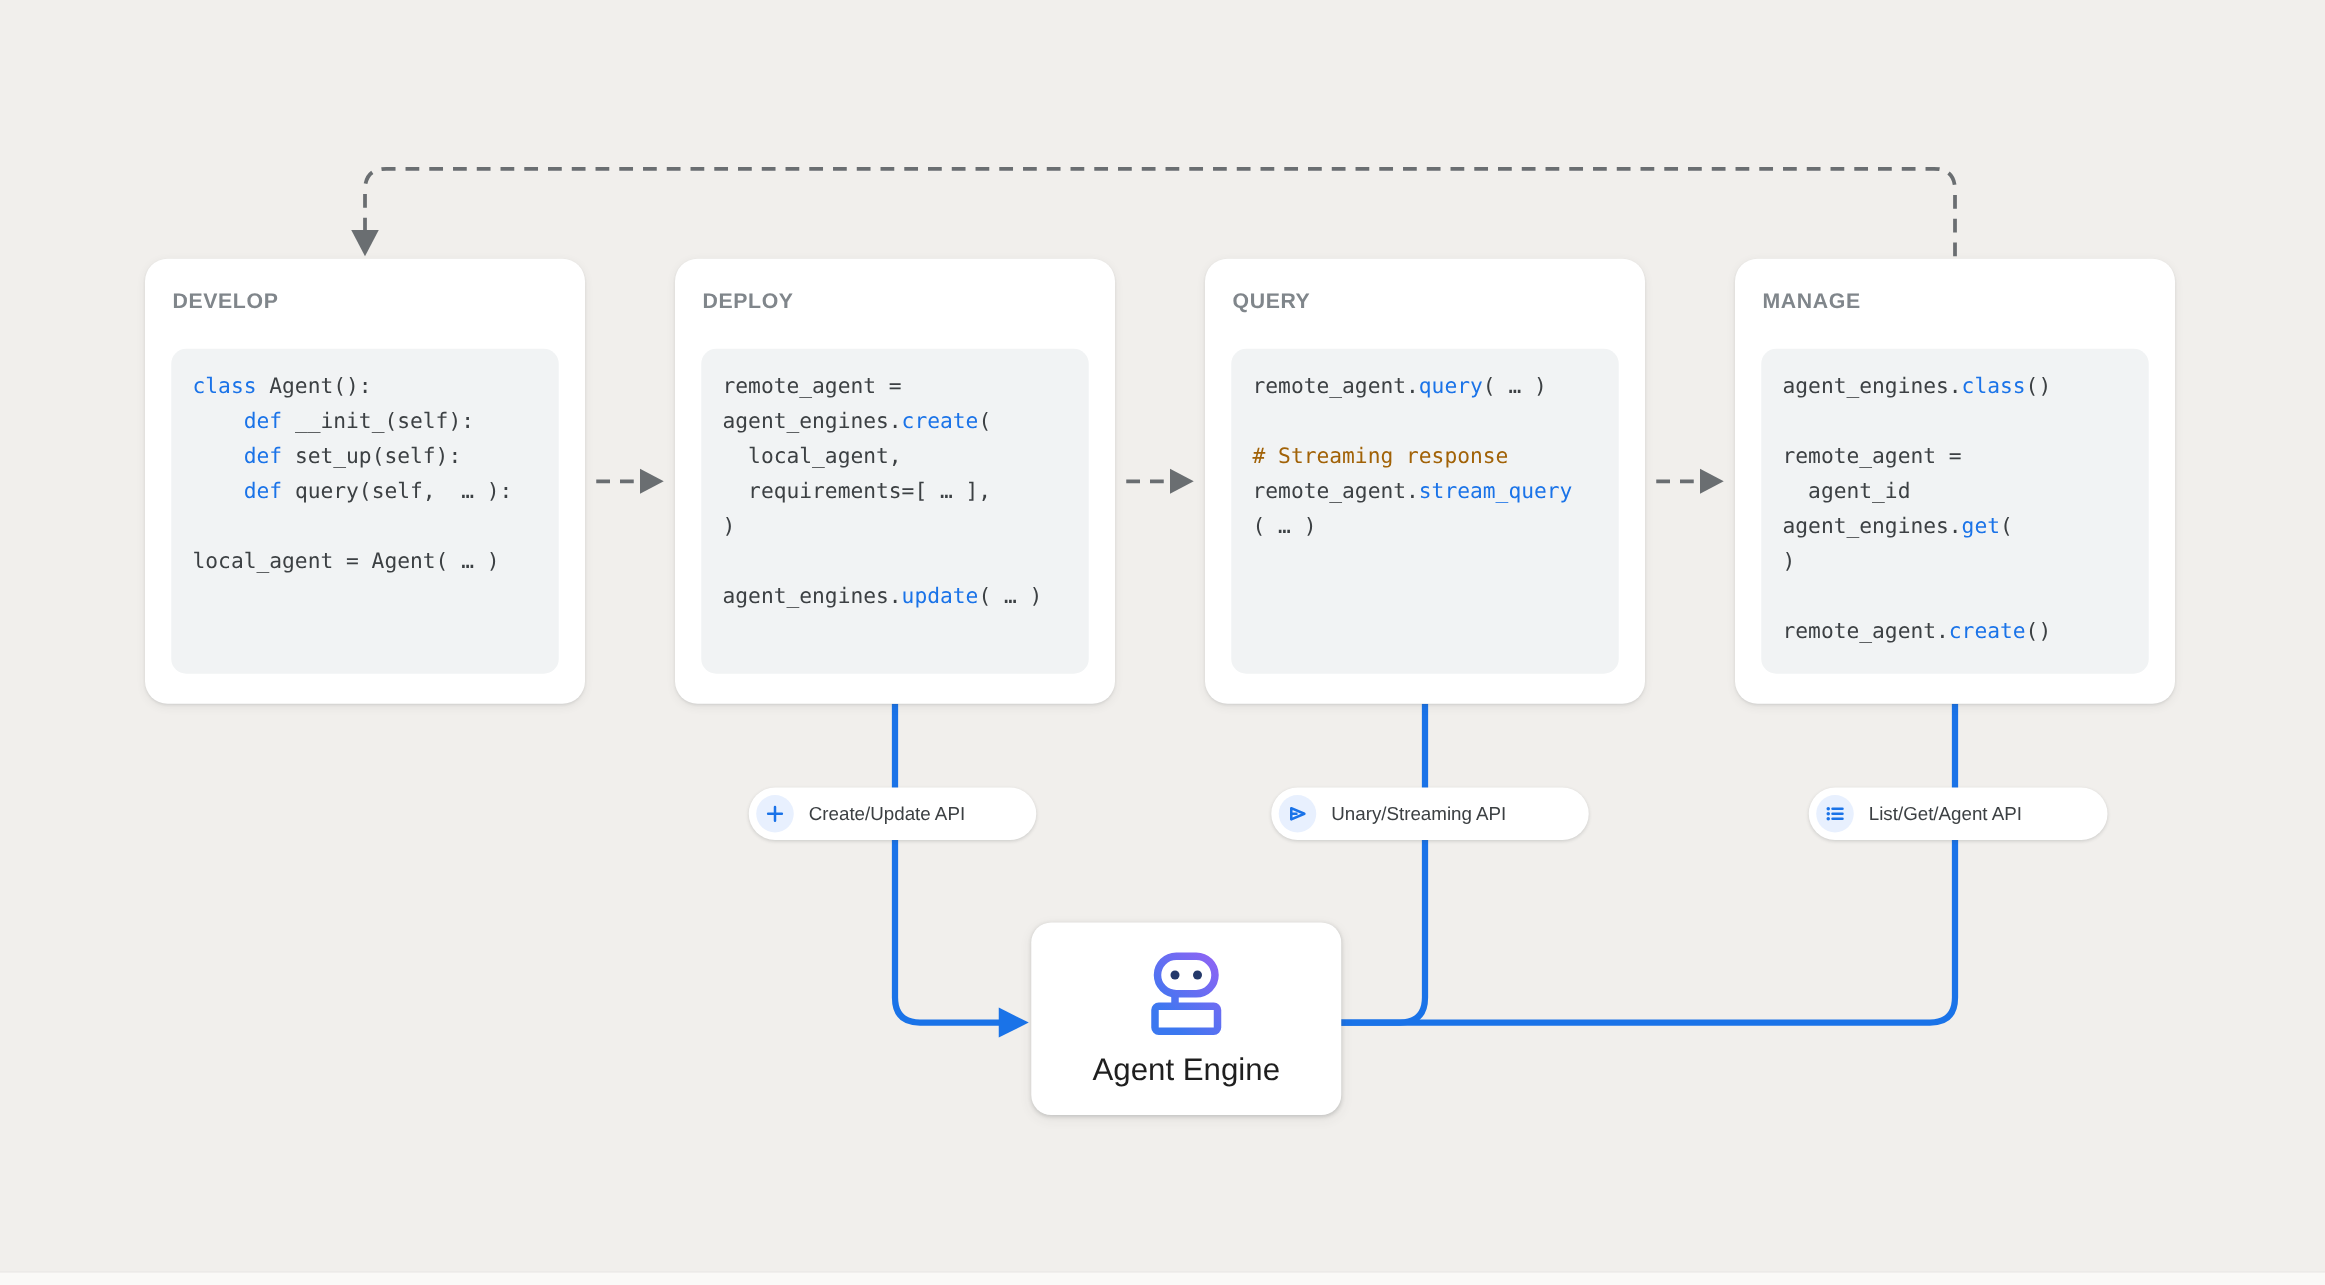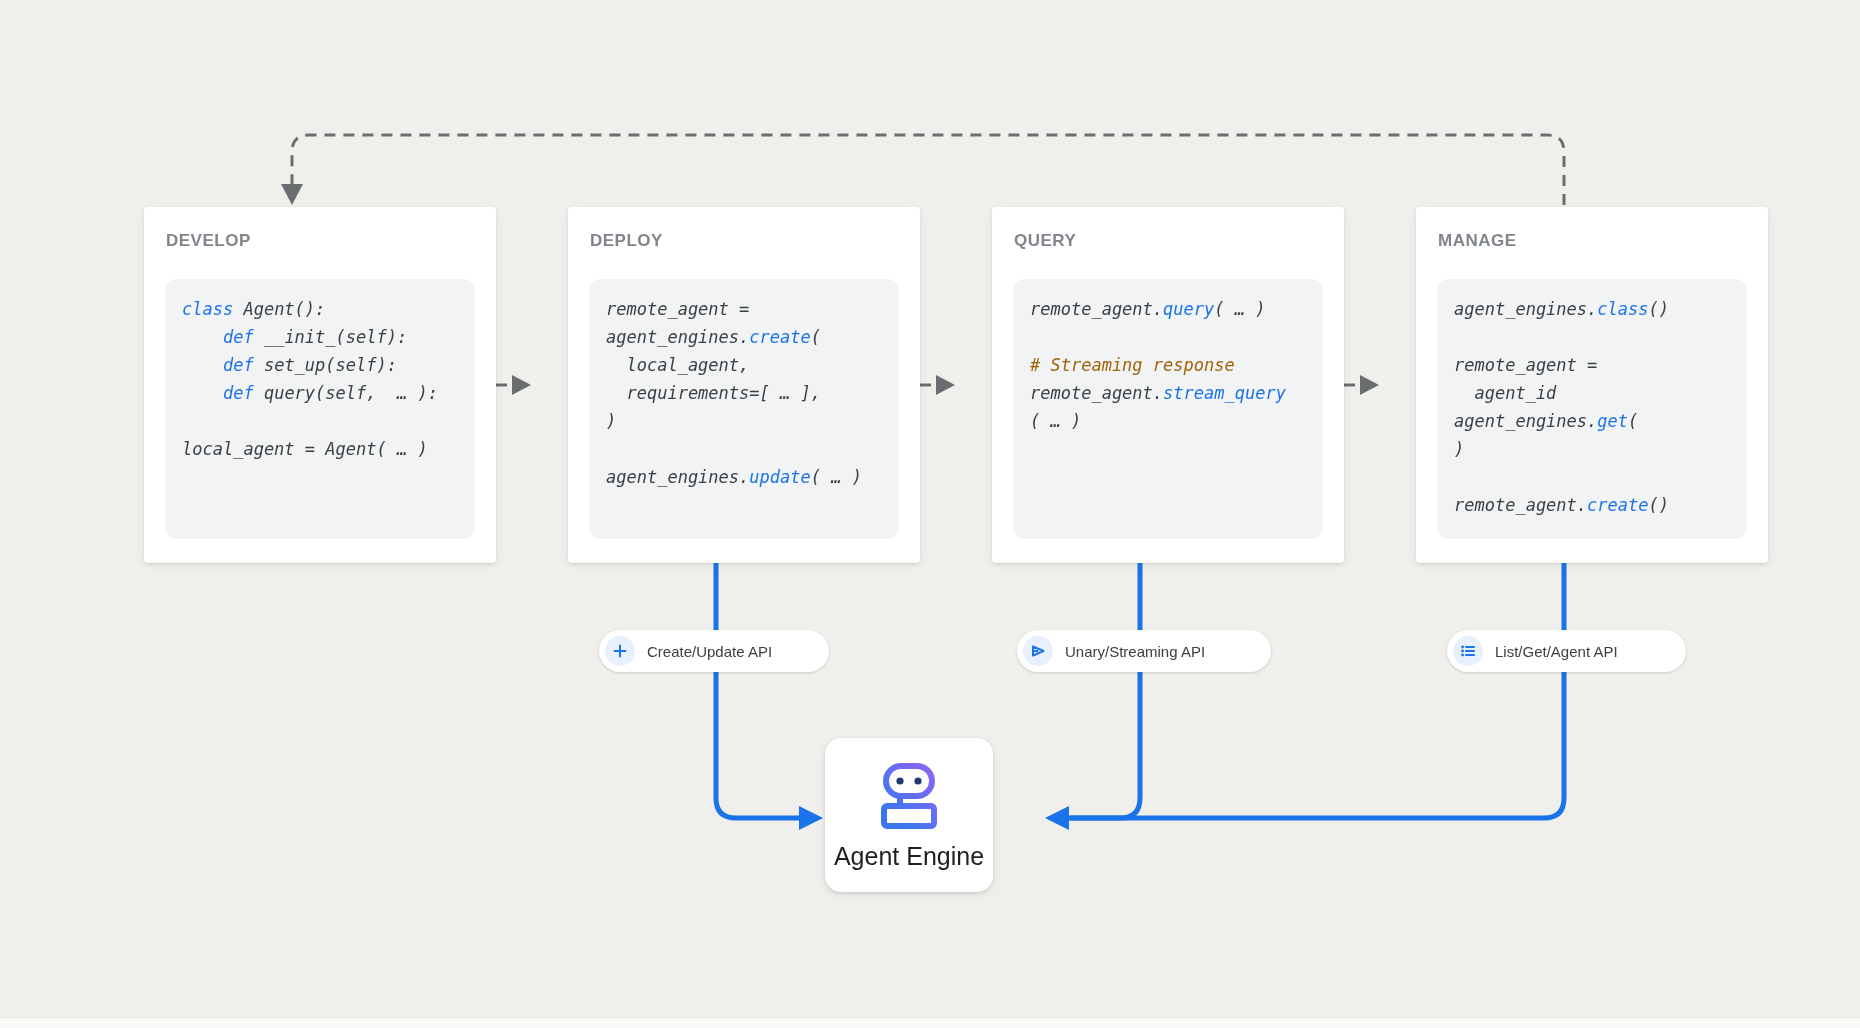--- a/index.html
+++ b/index.html
@@ -1,38 +1,38 @@
 <!DOCTYPE html>
 <html><head>
 <meta charset="utf-8">
 <style>
   html,body{margin:0;padding:0;}
   body{font-family:"Liberation Sans", sans-serif;}
   .canvas{position:relative;width:1860px;height:1028px;background:#F1EFEC;overflow:hidden;}
 
   .connector-layer{position:absolute;left:0;top:0;width:1860px;height:1028px;}
 
-  .card{position:absolute;top:207px;width:352px;height:356px;background:#FFFFFF;border-radius:4px;
-        box-shadow:0 1px 2px rgba(60,64,67,.12), 0 2px 8px rgba(60,64,67,.08);margin-left:28px;}
+  .card{position:absolute;top:207px;width:352px;height:356px;background:#FFFFFF;border-radius:18px;
+        box-shadow:0 1px 2px rgba(60,64,67,.12), 0 2px 8px rgba(60,64,67,.08);}
   .card-title{position:absolute;left:22px;top:24px;font-size:17px;font-weight:700;color:#80868B;letter-spacing:.5px;}
   .code-block{position:absolute;left:21px;right:21px;top:72px;bottom:24px;background:#F1F3F4;border-radius:12px;
-              padding:16px 28px 0 17px;box-sizing:border-box;overflow:hidden;font-style:italic;}
+              padding:16px 28px 0 17px;box-sizing:border-box;overflow:hidden;}
   .code{font-family:"DejaVu Sans Mono", monospace;font-size:17px;}
   .cl{white-space:pre;height:28px;line-height:28px;}
   .tok-d{color:#3C4043;}
   .tok-k{color:#1A73E8;}
   .tok-c{color:#a16207;}
 
   .pill{position:absolute;top:630px;height:42px;background:#FFFFFF;border-radius:21px;
         display:flex;align-items:center;gap:12px;padding-left:6px;box-sizing:border-box;
         box-shadow:0 1px 3px rgba(60,64,67,.2);}
   .pill-icon-circle{width:30px;height:30px;border-radius:50%;background:#E8F0FE;display:flex;align-items:center;justify-content:center;flex:0 0 auto;}
   .pill-label{font-size:15px;color:#3C4043;}
 
-  .engine-card{position:absolute;left:825px;top:738px;width:168px;height:154px;background:#FFFFFF;border-radius:16px;
+  .engine-card{position:absolute;left:825px;top:738px;width:248px;height:154px;background:#FFFFFF;border-radius:16px;
                box-shadow:0 1px 3px rgba(60,64,67,.18), 0 3px 10px rgba(60,64,67,.08);
                display:flex;flex-direction:column;align-items:center;justify-content:center;}
   .engine-label{font-size:25px;font-weight:500;color:#1F1F1F;margin-top:6px;}
 
   .bottom-strip{position:absolute;left:0;right:0;bottom:0;height:10px;background:#FAF9F7;border-top:1px solid #E8E6E3;}
 </style>
 </head>
 <body>
 
 <div class="canvas">

